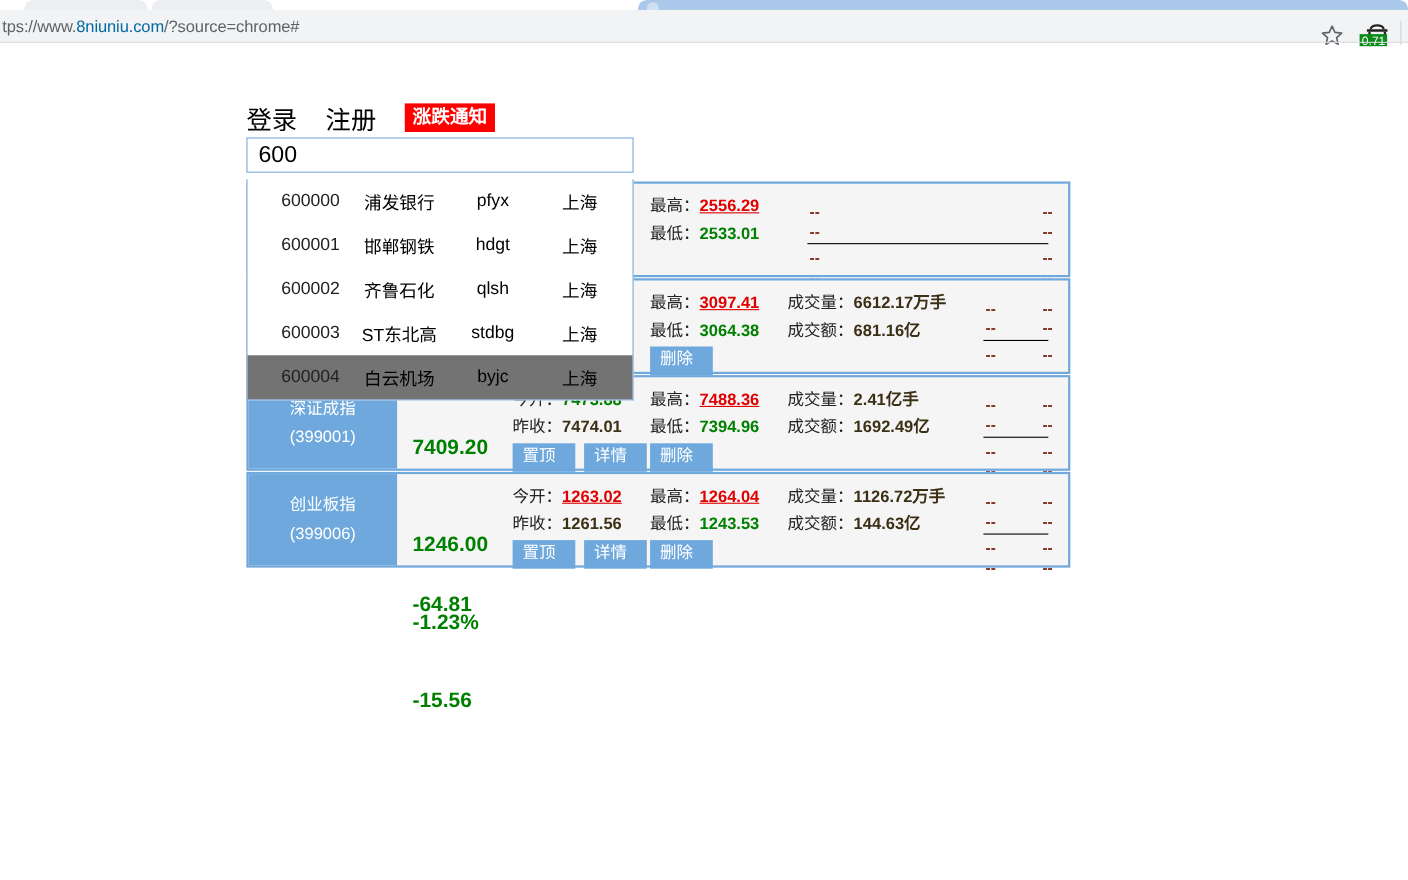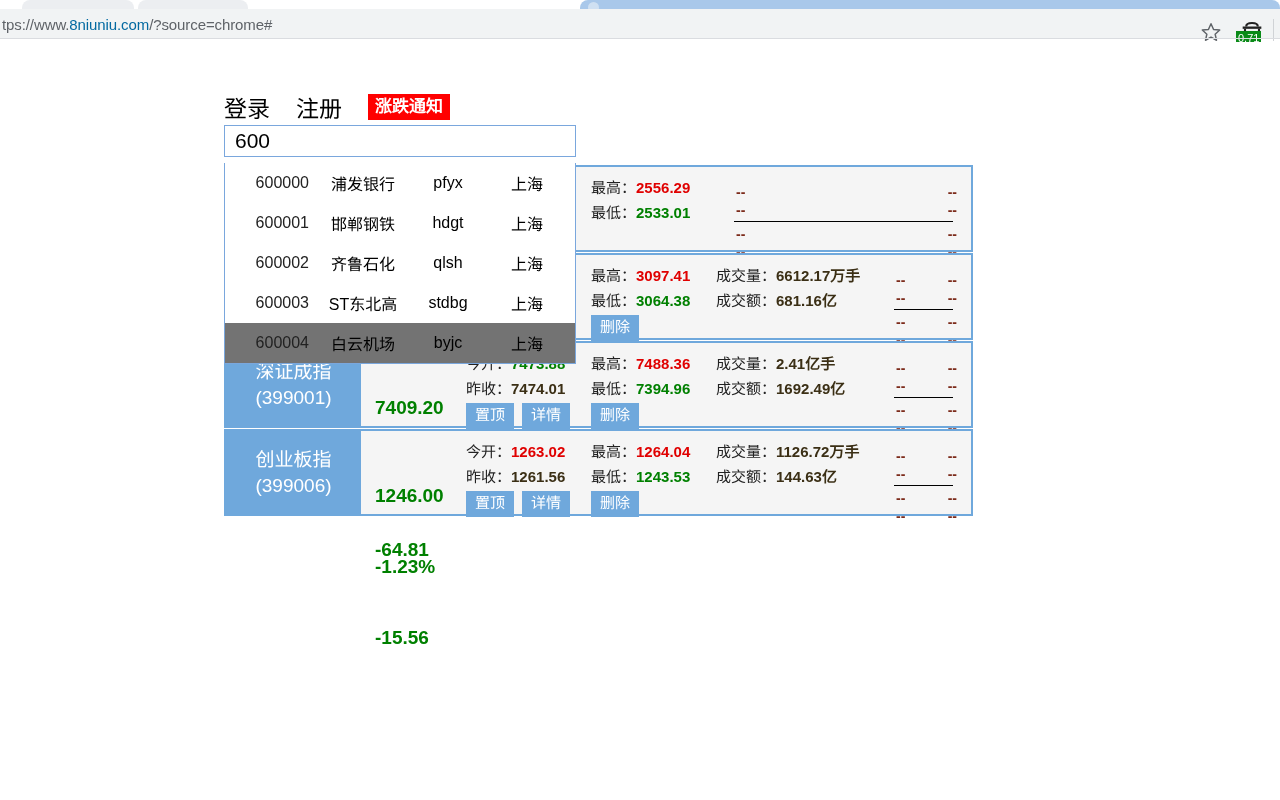--- a/index.html
+++ b/index.html
@@ -215,38 +215,38 @@
     align-items: stretch;
   }
   .card-name {
     width: 135px;
     background: #6fa8dc;
     color: #ffffff;
     display: flex;
     flex-direction: column;
     align-items: center;
     justify-content: center;
-    font-size: 19px;
+    font-size: 15px;
     line-height: 26px;
     flex: 0 0 135px;
   }
   .card-price {
     width: 105px;
     flex: 0 0 105px;
     padding: 6px 0 0 14px;
     box-sizing: border-box;
     display: flex;
     flex-direction: column;
     justify-content: flex-start;
     font-size: 19px;
     font-weight: bold;
     line-height: 25px;
   }
   .down { color: #008000; margin-top: 46px; }
-  .up   { color: #e00000; }
+  .up   { color: #e00000; text-decoration: underline; }
   .neutral { color: #3b2f15; }
 
   .card-col {
     box-sizing: border-box;
     padding: 8px 0 0 0;
     font-size: 15px;
     color: #222222;
     line-height: 25px;
   }
   .card-col-open { flex: 0 0 125px; }
@@ -259,21 +259,21 @@
 
   .btn-row {
     display: flex;
     gap: 8px;
     margin-top: 2px;
   }
   .btn {
     background: #6fa8dc;
     color: #ffffff;
     font-size: 15px;
-    padding: 3px 9px 4px 9px;
+    padding: 3px 18px 4px 9px;
     border: none;
     line-height: 1.25;
     font-family: "Liberation Sans", sans-serif;
     cursor: pointer;
   }
 
   
   .dash-grid {
     position: relative;
     width: 100%;

